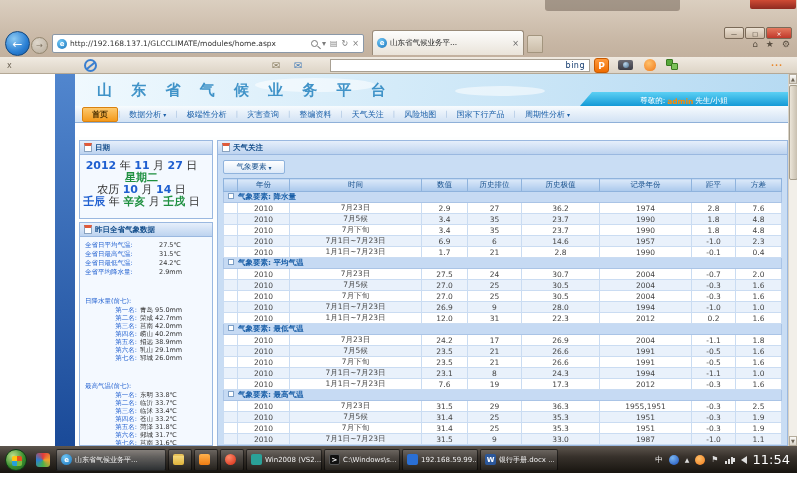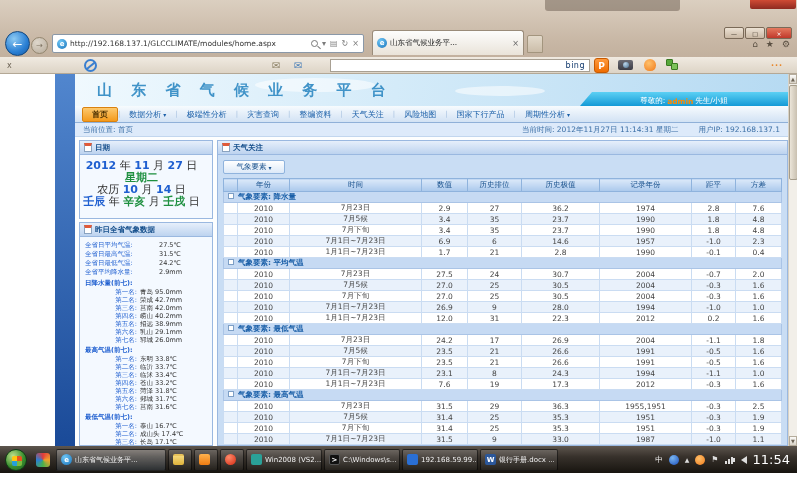--- a/index.html
+++ b/index.html
@@ -67,21 +67,21 @@
 #datePanel{left:79px;top:140px;width:134px;height:79px}
 .date-body{padding:5px 9px 0 0;text-align:center;font-size:11px;line-height:12px;white-space:nowrap}
 .c-num{color:#1f5fd0;font-weight:bold}
 .c-txt{color:#333}
 .c-green{color:#1f9040;font-weight:bold}
 #wxPanel{left:79px;top:222px;width:134px;height:224px}
 .wx-body{padding:4px 3px 0 5px;font-size:6.5px;line-height:8px;white-space:nowrap}
 .kv{display:flex;line-height:9px}
 .kv .k{color:#1f5fd0;width:74px}
 .kv .v{color:#333}
-.sec-t{color:#1f5fd0;font-weight:bold;margin-top:2px;line-height:9px}
+.sec-t{color:#1f5fd0;font-weight:normal;margin-top:20px;line-height:9px}
 .rank{display:flex}
 .rank .rk{color:#1f5fd0;width:52px;text-align:right;margin-right:3px}
 .rank .nm{color:#333}
 
 
 #mainPanel{left:217px;top:140px;width:571px;height:306px;background:#c9ddf4}
 .main-inner{position:absolute;left:5px;top:14px;right:5px;bottom:0}
 .filter-btn{width:62px;height:14px;background:linear-gradient(#ffffff,#dce9f8);border:1px solid #8fb3dd;border-radius:2px;font-size:7.5px;color:#17508c;display:flex;align-items:center;justify-content:center;margin:5px 0 4px 0;cursor:pointer}
 .filter-btn .nav-arrow{color:#17508c}
 table{width:100%;border-collapse:collapse;table-layout:fixed;background:#fff;font-size:7.5px}
@@ -204,27 +204,20 @@
       <span class="nav-item">整编资料</span>
       <span class="nav-sep">|</span>
       <span class="nav-item">天气关注</span>
       <span class="nav-sep">|</span>
       <span class="nav-item">风险地图</span>
       <span class="nav-sep">|</span>
       <span class="nav-item">国家下行产品</span>
       <span class="nav-sep">|</span>
       <span class="nav-item">周期性分析<span class="nav-arrow">▾</span></span>
     </div>
-  <div class="crumbbar">
-    <span>当前位置: 首页</span>
-    <span class="crumb-right">
-      <span>当前时间: 2012年11月27日 11:14:31 星期二</span>
-      <span>用户IP: 192.168.137.1</span>
-    </span>
-  </div>
   <div class="content-bg"></div>
 
   <div class="panel" id="datePanel">
     <div class="panel-h">
       <span class="ph-icon"></span>
       <span>日期</span>
     </div>
     <div class="date-body" id="dateBody">
         <div><span class="c-num">2012</span><span class="c-txt"> 年 </span><span class="c-num">11</span><span class="c-txt"> 月 </span><span class="c-num">27</span><span class="c-txt"> 日</span></div>
         <div><span class="c-green">星期二</span></div>

